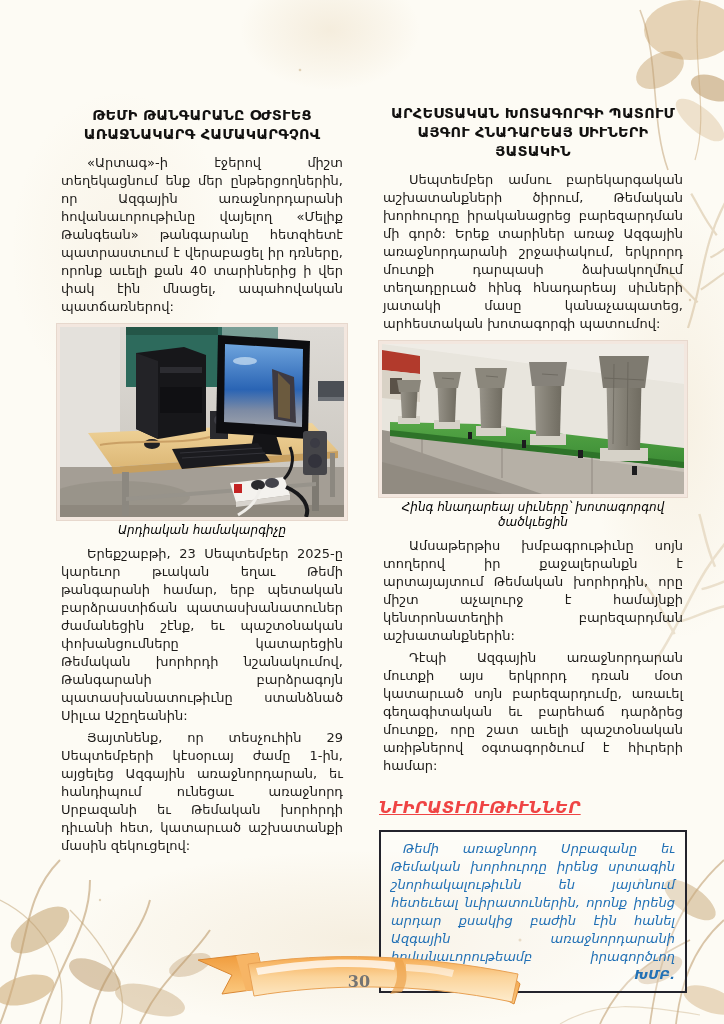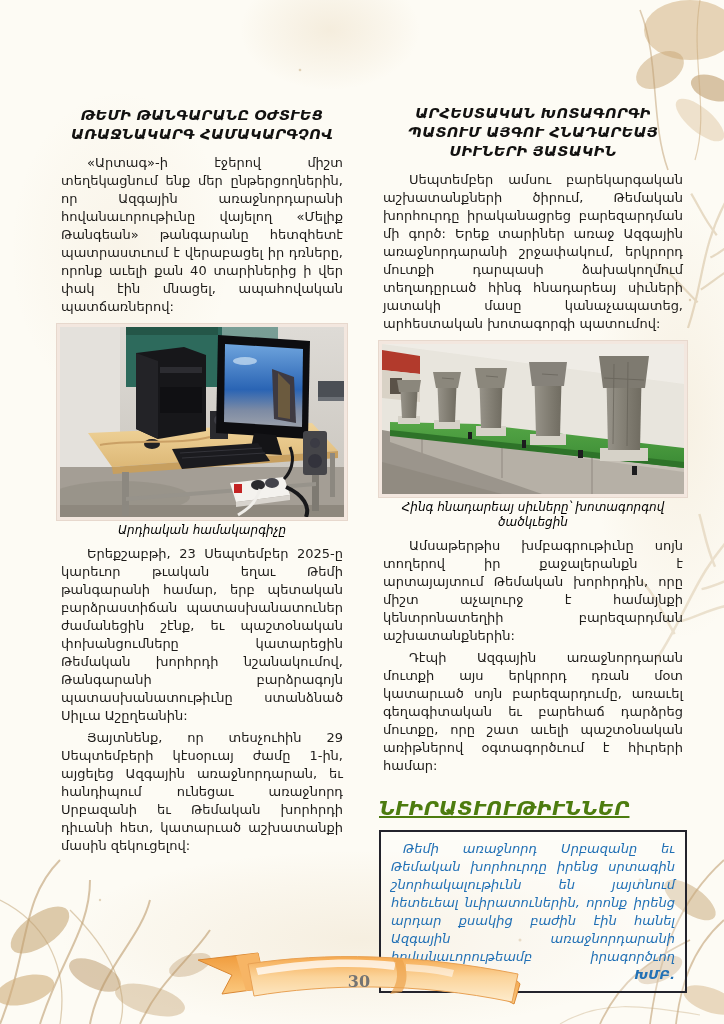--- a/index.html
+++ b/index.html
@@ -7,34 +7,34 @@
   .page{
     position:relative;width:724px;height:1024px;margin:0 auto;
     background:#fdfbf4;overflow:hidden;color:#1e1c1a;
   }
   .deco{position:absolute;left:0;top:0;width:724px;height:1024px;pointer-events:none;}
   .col{position:absolute;font-size:13px;line-height:18px;text-align:justify;}
   .col-left{left:57px;top:106px;width:290px;}
   .col-right{left:379px;top:104px;width:308px;}
   h2.head{
     font-size:14.5px;line-height:19px;text-align:center;margin:0 0 10px 0;
-    font-weight:bold;color:#121110;letter-spacing:.2px;font-style:italic;
+    font-weight:bold;color:#121110;letter-spacing:.2px;
   }
   p.body-par{margin:4px;text-indent:26px;}
   .photo-frame{
     margin:8px 0 3px 0;border:3px solid #f3e7df;box-shadow:0 0 0 1px #e7d8cd;
     line-height:0;
   }
   .caption{
     font-size:12px;font-style:italic;text-align:center;line-height:15px;
     margin:3px 0 7px 0;color:#000000;
   }
   .donations-head{
-    margin:24px 0 0 0;font-size:20px;font-weight:bold;font-style:italic;
-    text-decoration:underline;letter-spacing:.4px;color:#4d7c0f;
+    margin:24px 0 0 0;font-size:16px;font-weight:bold;font-style:italic;
+    text-decoration:underline;letter-spacing:.4px;color:#ef4444;
   }
   .donation-box{
     margin-top:13px;border:2px solid #23232c;padding:8px 10px 7px 10px;
     background:rgba(255,255,255,.25);
     color:#2170b5;font-style:italic;font-size:13px;line-height:18px;text-align:justify;
   }
   .donation-box .box-par{margin:12px;text-indent:26px;display:inline;}
   .box-sig{float:right;font-weight:bold;}
   .banner{position:absolute;left:196px;top:948px;width:326px;height:66px;}
   .banner .page-num{

